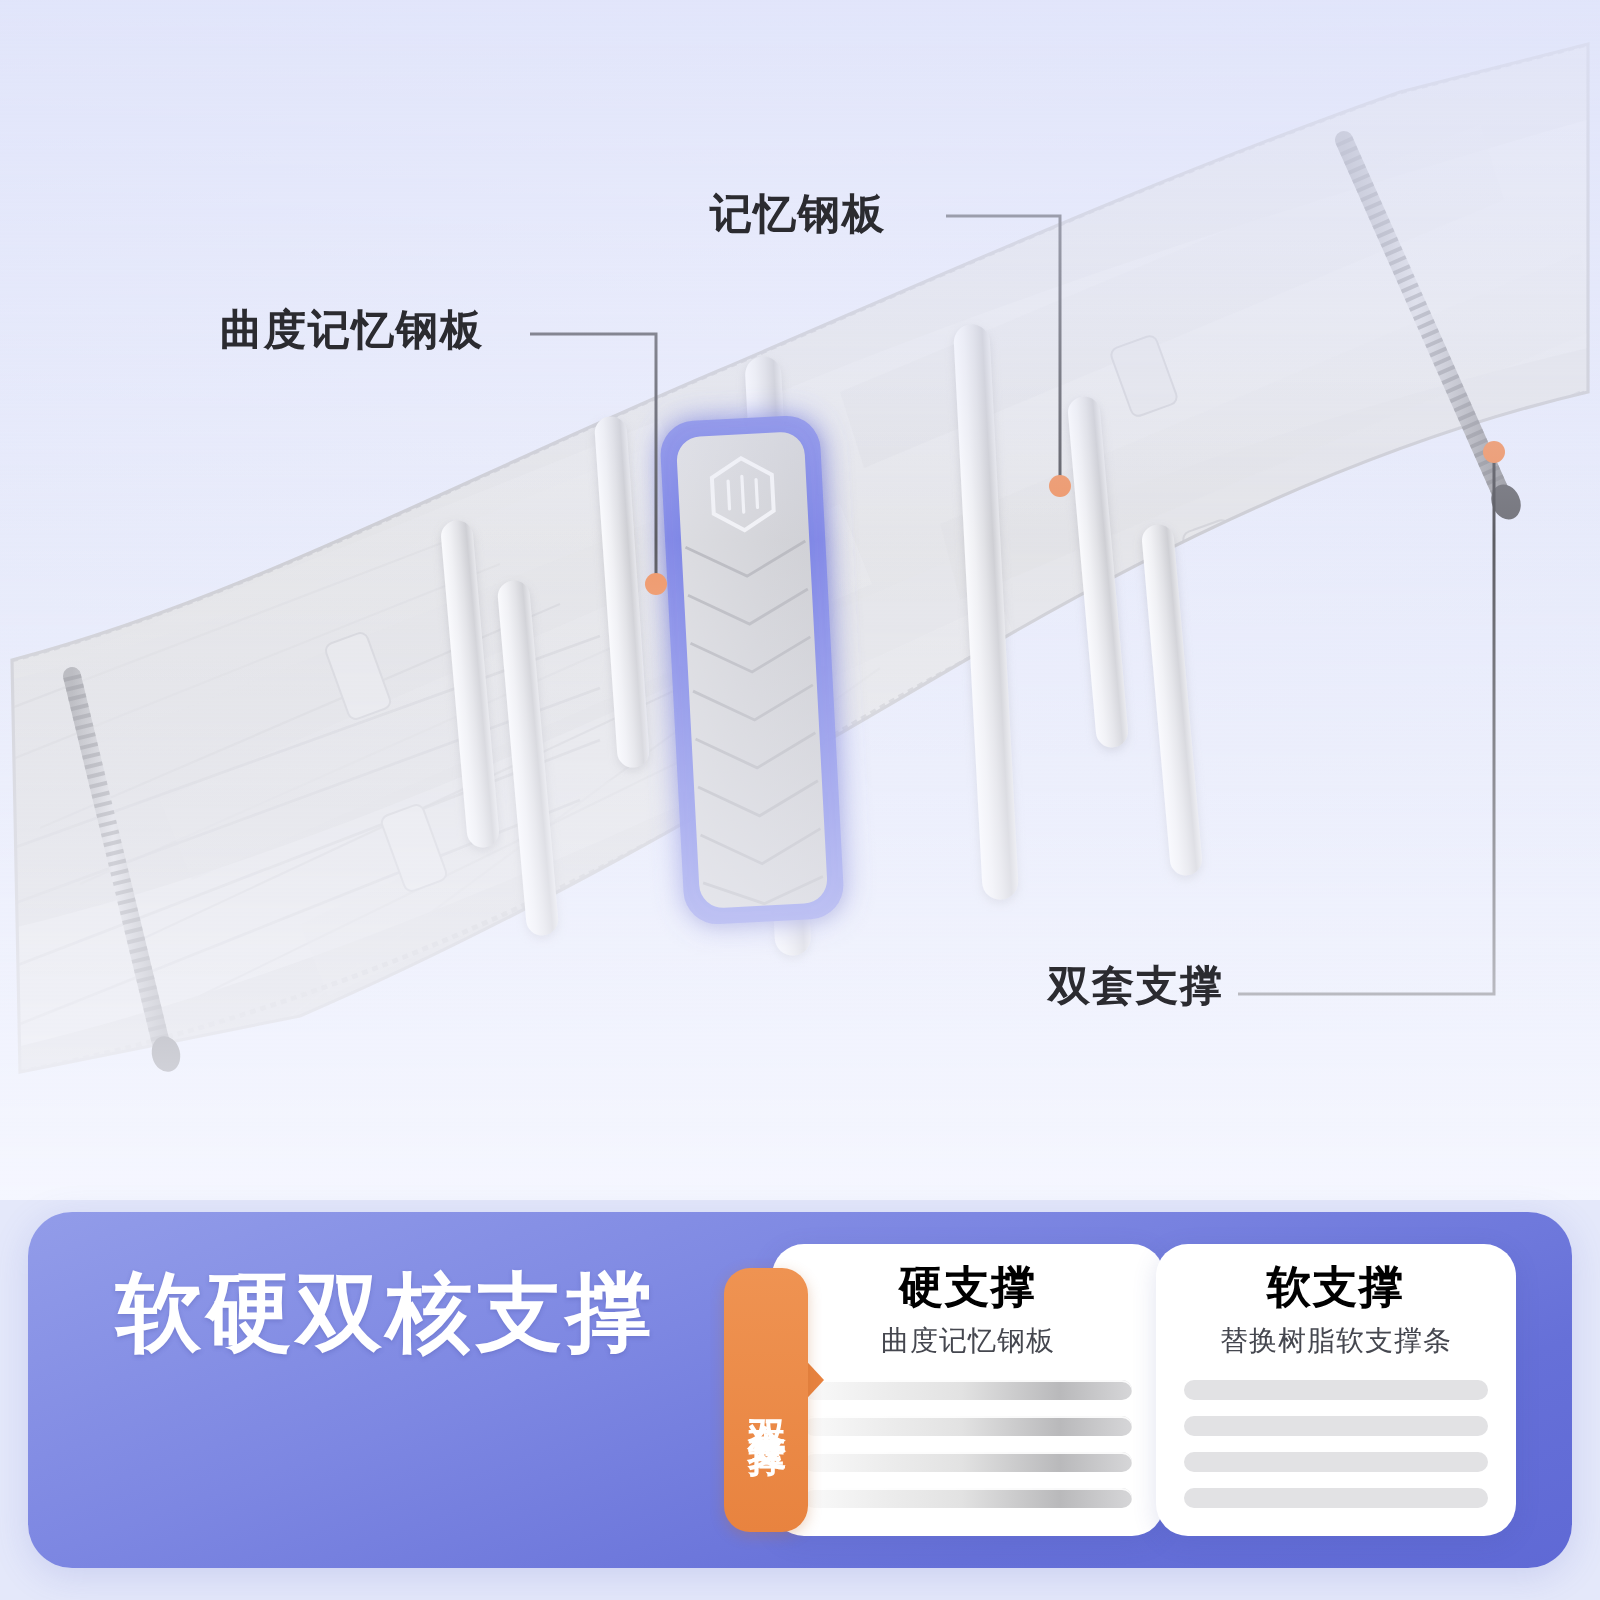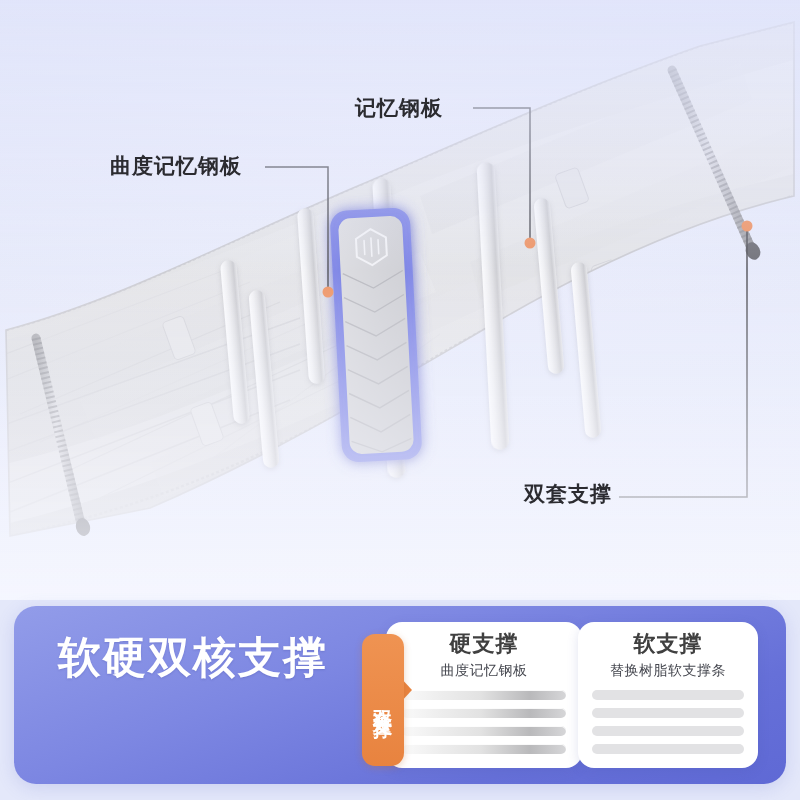--- a/index.html
+++ b/index.html
@@ -81,21 +81,21 @@
   .card{
     position:absolute;top:622px;
     background:#fff;border-radius:16px;
     box-shadow:0 3px 12px rgba(70,80,160,.16);
     overflow:hidden;
   }
   .card-a{left:386px;width:196px;height:146px;}
   .card-b{left:578px;width:180px;height:146px;}
 
   .card-title{
-    text-align:center;color:#404040;font-weight:700;
+    text-align:center;color:#000000;font-weight:700;
     font-size:22px;letter-spacing:1px;margin-top:11px;line-height:1;
   }
   .card-sub{
     text-align:center;color:#45474f;font-weight:400;
     font-size:14px;letter-spacing:.5px;margin-top:8px;line-height:1;
   }
   .bars{margin-top:13px;padding:0 16px;}
   .bar{height:10px;border-radius:6px;margin-bottom:8px;}
   .bar-steel{
     background:linear-gradient(90deg,#fafafa 0%,#eeeeee 22%,#e2e2e2 48%,#b9b9bb 78%,#d6d6d8 100%);

